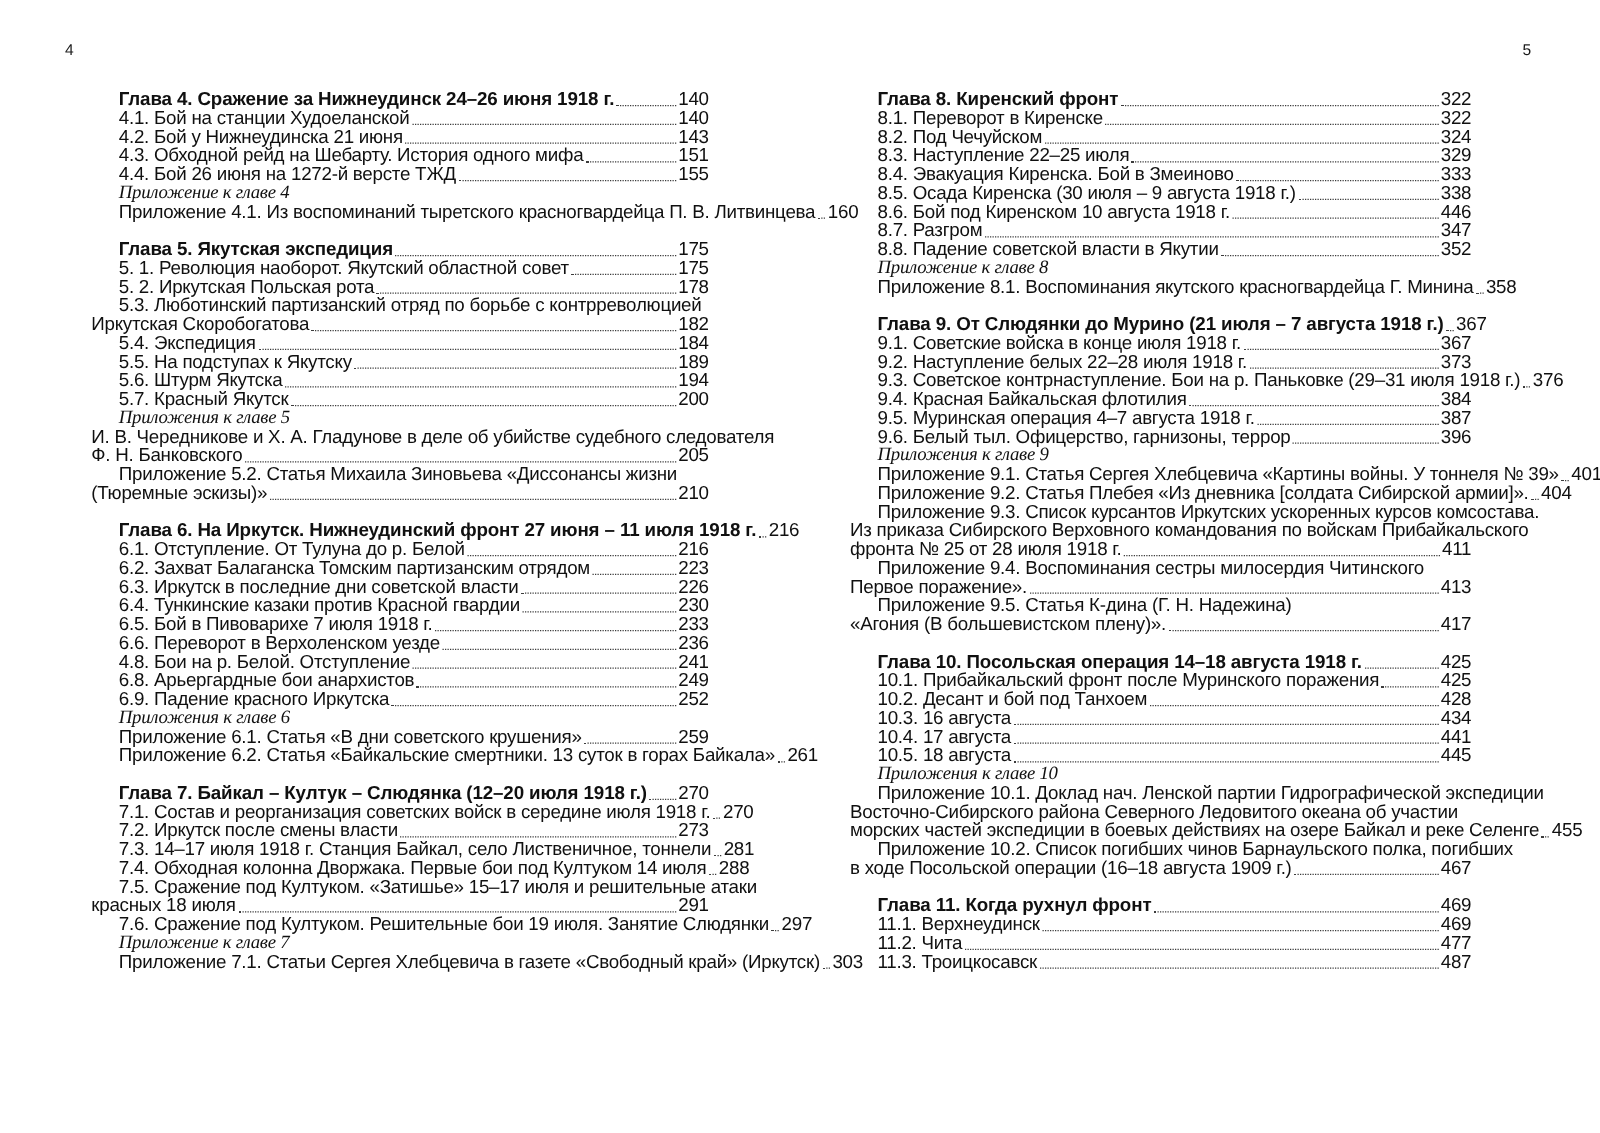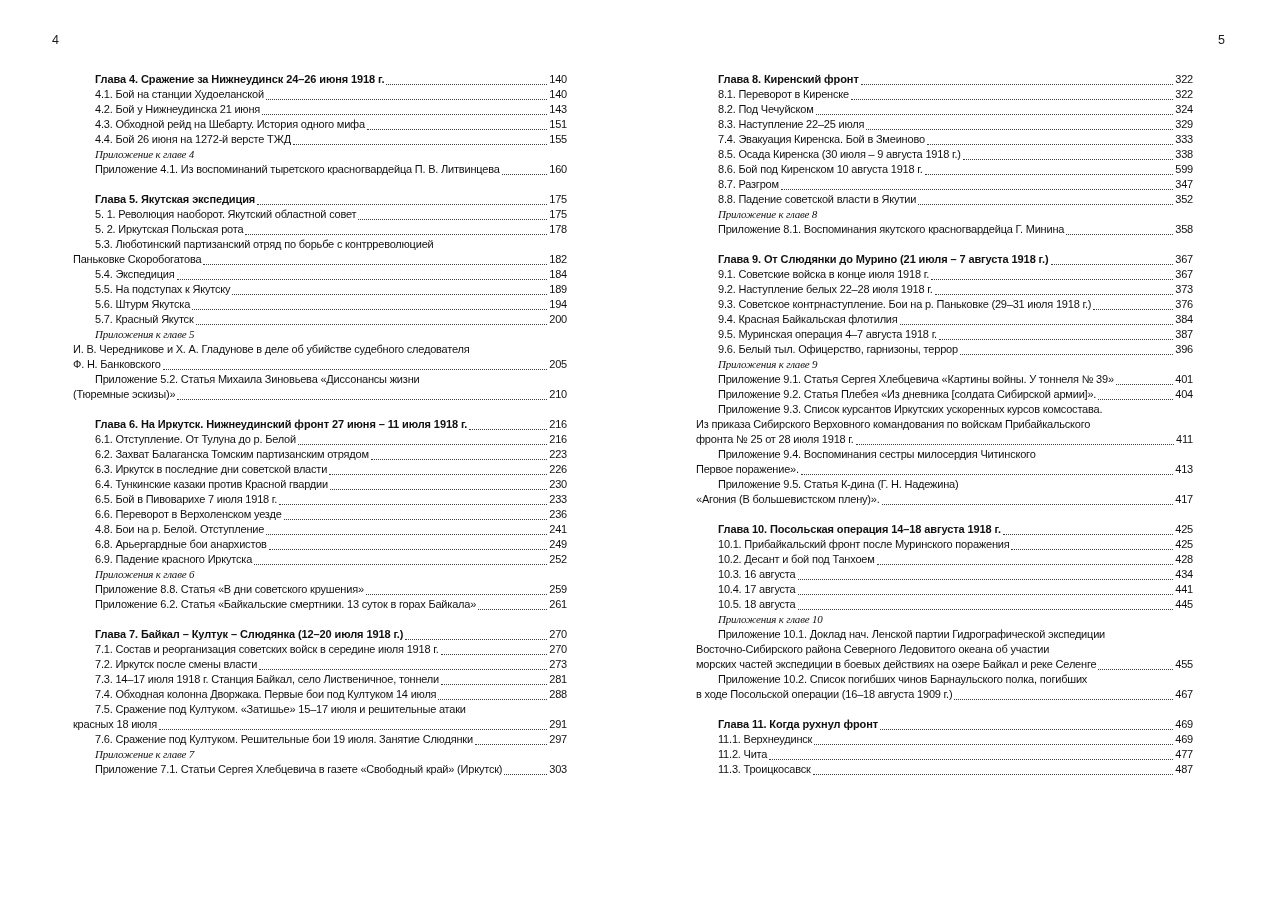--- a/index.html
+++ b/index.html
@@ -17,26 +17,26 @@
     top: 33px;
     font-size: 12.5px;
     line-height: 14px;
     color: #1a1a1a;
   }
   .page-num.left  { left: 52px; }
   .page-num.right { right: 55px; }
   .toc-col {
     position: absolute;
     top: 72px;
-    font-size: 11px;
+    font-size: 15px;
     line-height: 15px;
     letter-spacing: -0.2px;
   }
   .toc-col.left  { left: 73px;  width: 494px; }
-  .toc-col.right { left: 696px; width: 497px; }
+  .toc-col.right { left: 680px; width: 497px; }
   .block { margin: 0 0 15px 0; }
   .block:last-child { margin-bottom: 0; }
   .row {
     display: flex;
     align-items: baseline;
     height: 15px;
     white-space: nowrap;
   }
   .row.ind { padding-left: 22px; }
   .txt { flex: 0 1 auto; white-space: nowrap; }
@@ -108,21 +108,21 @@
         </div>
         <div class="row ind">
           <span class="txt">5. 2. Иркутская Польская рота</span>
           <span class="lead"></span>
           <span class="pg">178</span>
         </div>
         <div class="row ind">
           <span class="txt">5.3. Люботинский партизанский отряд по борьбе с контрреволюцией</span>
         </div>
         <div class="row">
-          <span class="txt">Паньковке Скоробогатова</span>
+          <span class="txt">Иркутская Скоробогатова</span>
           <span class="lead"></span>
           <span class="pg">182</span>
         </div>
         <div class="row ind">
           <span class="txt">5.4. Экспедиция</span>
           <span class="lead"></span>
           <span class="pg">184</span>
         </div>
         <div class="row ind">
           <span class="txt">5.5. На подступах к Якутску</span>
@@ -207,21 +207,21 @@
         </div>
         <div class="row ind">
           <span class="txt">6.9. Падение красного Иркутска</span>
           <span class="lead"></span>
           <span class="pg">252</span>
         </div>
         <div class="row ind italic">
           <span class="txt">Приложения к главе 6</span>
         </div>
         <div class="row ind">
-          <span class="txt">Приложение 8.8. Статья «В дни советского крушения»</span>
+          <span class="txt">Приложение 6.1. Статья «В дни советского крушения»</span>
           <span class="lead"></span>
           <span class="pg">259</span>
         </div>
         <div class="row ind">
           <span class="txt">Приложение 6.2. Статья «Байкальские смертники. 13 суток в горах Байкала»</span>
           <span class="lead"></span>
           <span class="pg">261</span>
         </div>
       </div>
       <div class="block">
@@ -290,33 +290,33 @@
           <span class="txt">8.2. Под Чечуйском</span>
           <span class="lead"></span>
           <span class="pg">324</span>
         </div>
         <div class="row ind">
           <span class="txt">8.3. Наступление 22–25 июля</span>
           <span class="lead"></span>
           <span class="pg">329</span>
         </div>
         <div class="row ind">
-          <span class="txt">7.4. Эвакуация Киренска. Бой в Змеиново</span>
+          <span class="txt">8.4. Эвакуация Киренска. Бой в Змеиново</span>
           <span class="lead"></span>
           <span class="pg">333</span>
         </div>
         <div class="row ind">
           <span class="txt">8.5. Осада Киренска (30 июля – 9 августа 1918 г.)</span>
           <span class="lead"></span>
           <span class="pg">338</span>
         </div>
         <div class="row ind">
           <span class="txt">8.6. Бой под Киренском 10 августа 1918 г.</span>
           <span class="lead"></span>
-          <span class="pg">599</span>
+          <span class="pg">446</span>
         </div>
         <div class="row ind">
           <span class="txt">8.7. Разгром</span>
           <span class="lead"></span>
           <span class="pg">347</span>
         </div>
         <div class="row ind">
           <span class="txt">8.8. Падение советской власти в Якутии</span>
           <span class="lead"></span>
           <span class="pg">352</span>

